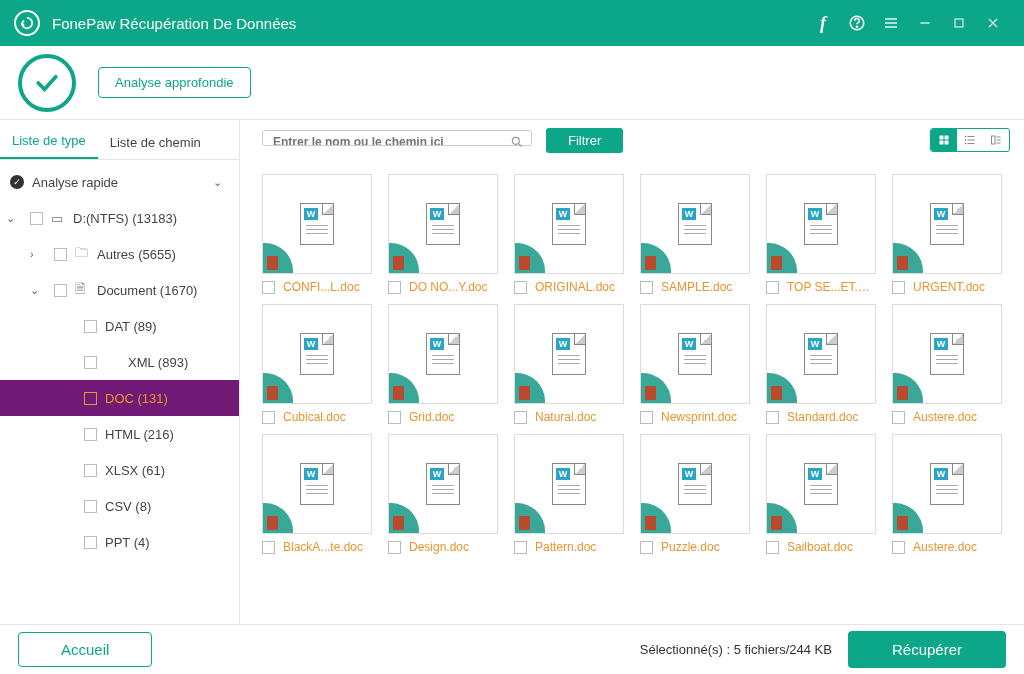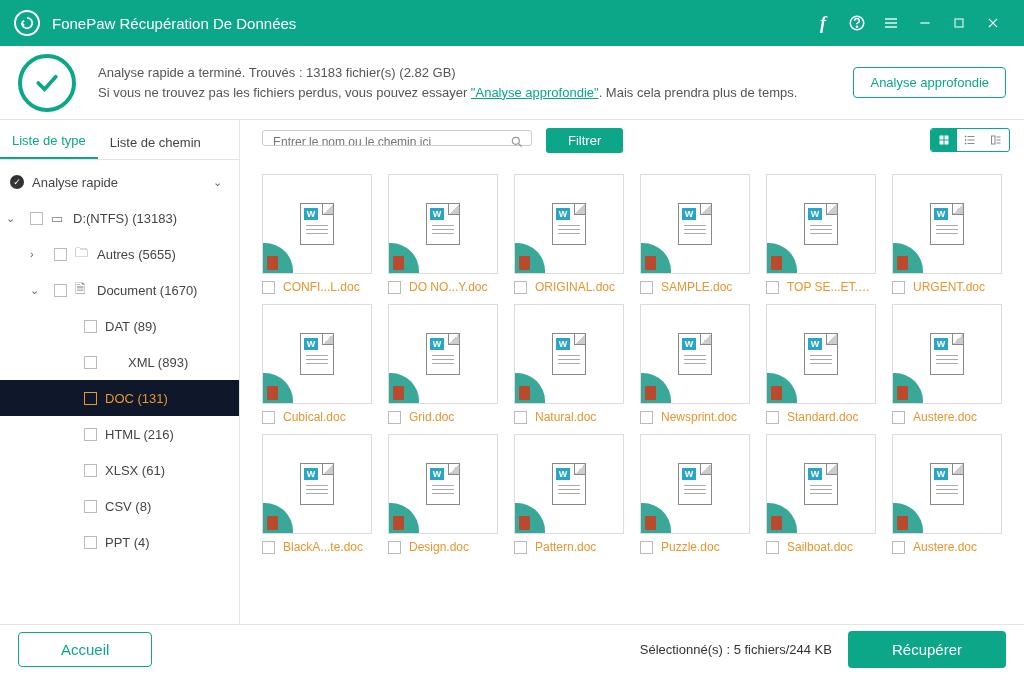--- a/index.html
+++ b/index.html
@@ -17,32 +17,32 @@
 .deepbtn { border: 1px solid #0ca789; color: #0ca789; background: #fff; padding: 7px 16px; border-radius: 4px; font-size: 13px; cursor: pointer; }
 
 .body { display: flex; height: 504px; }
 
 .sidebar { width: 243px; border-right: 1px solid #e4e4e4; display: flex; flex-direction: column; overflow: hidden; }
 .tabs { display: flex; border-bottom: 1px solid #e4e4e4; height: 40px; align-items: flex-end; }
 .tab { padding: 9px 12px; font-size: 13px; color: #444; cursor: pointer; }
 .tab.active { color: #0ca789; border-bottom: 2px solid #0ca789; }
 .tree { flex: 1; overflow-y: auto; font-size: 13px; color: #444; padding-top: 4px; }
 .trow { display: flex; align-items: center; height: 36px; padding-left: 10px; cursor: pointer; }
-.trow.active { background: #0f172a; }
+.trow.active { background: #701a75; }
 .trow .arrow { width: 16px; font-size: 11px; color: #666; }
 .trow .cb { width: 13px; height: 13px; border: 1px solid #bbb; margin: 0 8px; }
 .trow .cb.orange { border-color: #e8962e; }
 .trow .ic { width: 16px; margin-right: 6px; color: #777; font-size: 13px; }
 .trow .dot { width: 14px; height: 14px; border-radius: 50%; background: #333; display: inline-flex; align-items: center; justify-content: center; color: #fff; font-size: 9px; margin-right: 8px; }
 .trow .tlabel.orange { color: #e8962e; }
 
 .main { flex: 1; display: flex; flex-direction: column; }
 .toolbar { height: 40px; display: flex; align-items: center; padding: 0 14px 0 22px; gap: 14px; }
 .search { position: relative; width: 270px; }
-.search input { width: 100%; height: 16px; border: 1px solid #ccc; border-radius: 3px; padding: 8px 28px 0 10px; font-size: 12px; color: #888; }
+.search input { width: 100%; height: 16px; border: 1px solid #ccc; border-radius: 3px; padding: 8px 28px 0 10px; font-size: 12px; color: #888; font-weight: bold; }
 .search .sicon { position: absolute; right: 8px; top: 5px; color: #999; font-size: 13px; }
 .filterbtn { background: #0ca789; color: #fff; border: none; padding: 5px 22px; border-radius: 3px; font-size: 13px; cursor: pointer; }
 .spacer { flex: 1; }
 .viewtoggle { display: flex; border: 1px solid #0ca789; border-radius: 3px; overflow: hidden; }
 .viewtoggle .vb { width: 26px; height: 22px; display: flex; align-items: center; justify-content: center; font-size: 13px; cursor: pointer; color: #888; }
 .viewtoggle .vb.active { background: #0ca789; color: #fff; }
 
 .grid { flex: 1; overflow-y: auto; padding: 14px 22px; }
 .gridrow { display: flex; gap: 16px; margin-bottom: 10px; }
 .item { width: 110px; }
@@ -110,26 +110,20 @@
       </svg>
     </div>
 </div>
 
 <div class="infobar">
   <div class="check">
     <svg width="30" height="30" viewBox="0 0 24 24" fill="none" stroke="#0ca789" stroke-width="3" stroke-linecap="round">
         <polyline points="5 12 10 17 19 7"></polyline>
       </svg>
   </div>
-  <div class="msgs">
-    <div>Analyse rapide a terminé. Trouvés : 13183 fichier(s) (2.82 GB)</div>
-    <div>
-      <span>Si vous ne trouvez pas les fichiers perdus, vous pouvez essayer </span><a>"Analyse approfondie"</a><span>. Mais cela prendra plus de temps.</span>
-    </div>
-  </div>
   <button class="deepbtn">Analyse approfondie</button>
 </div>
 
 <div class="body">
   <div class="sidebar">
     <div class="tabs">
       <div class="tab active">Liste de type</div>
       <div class="tab">Liste de chemin</div>
     </div>
     <div class="tree" id="tree">

